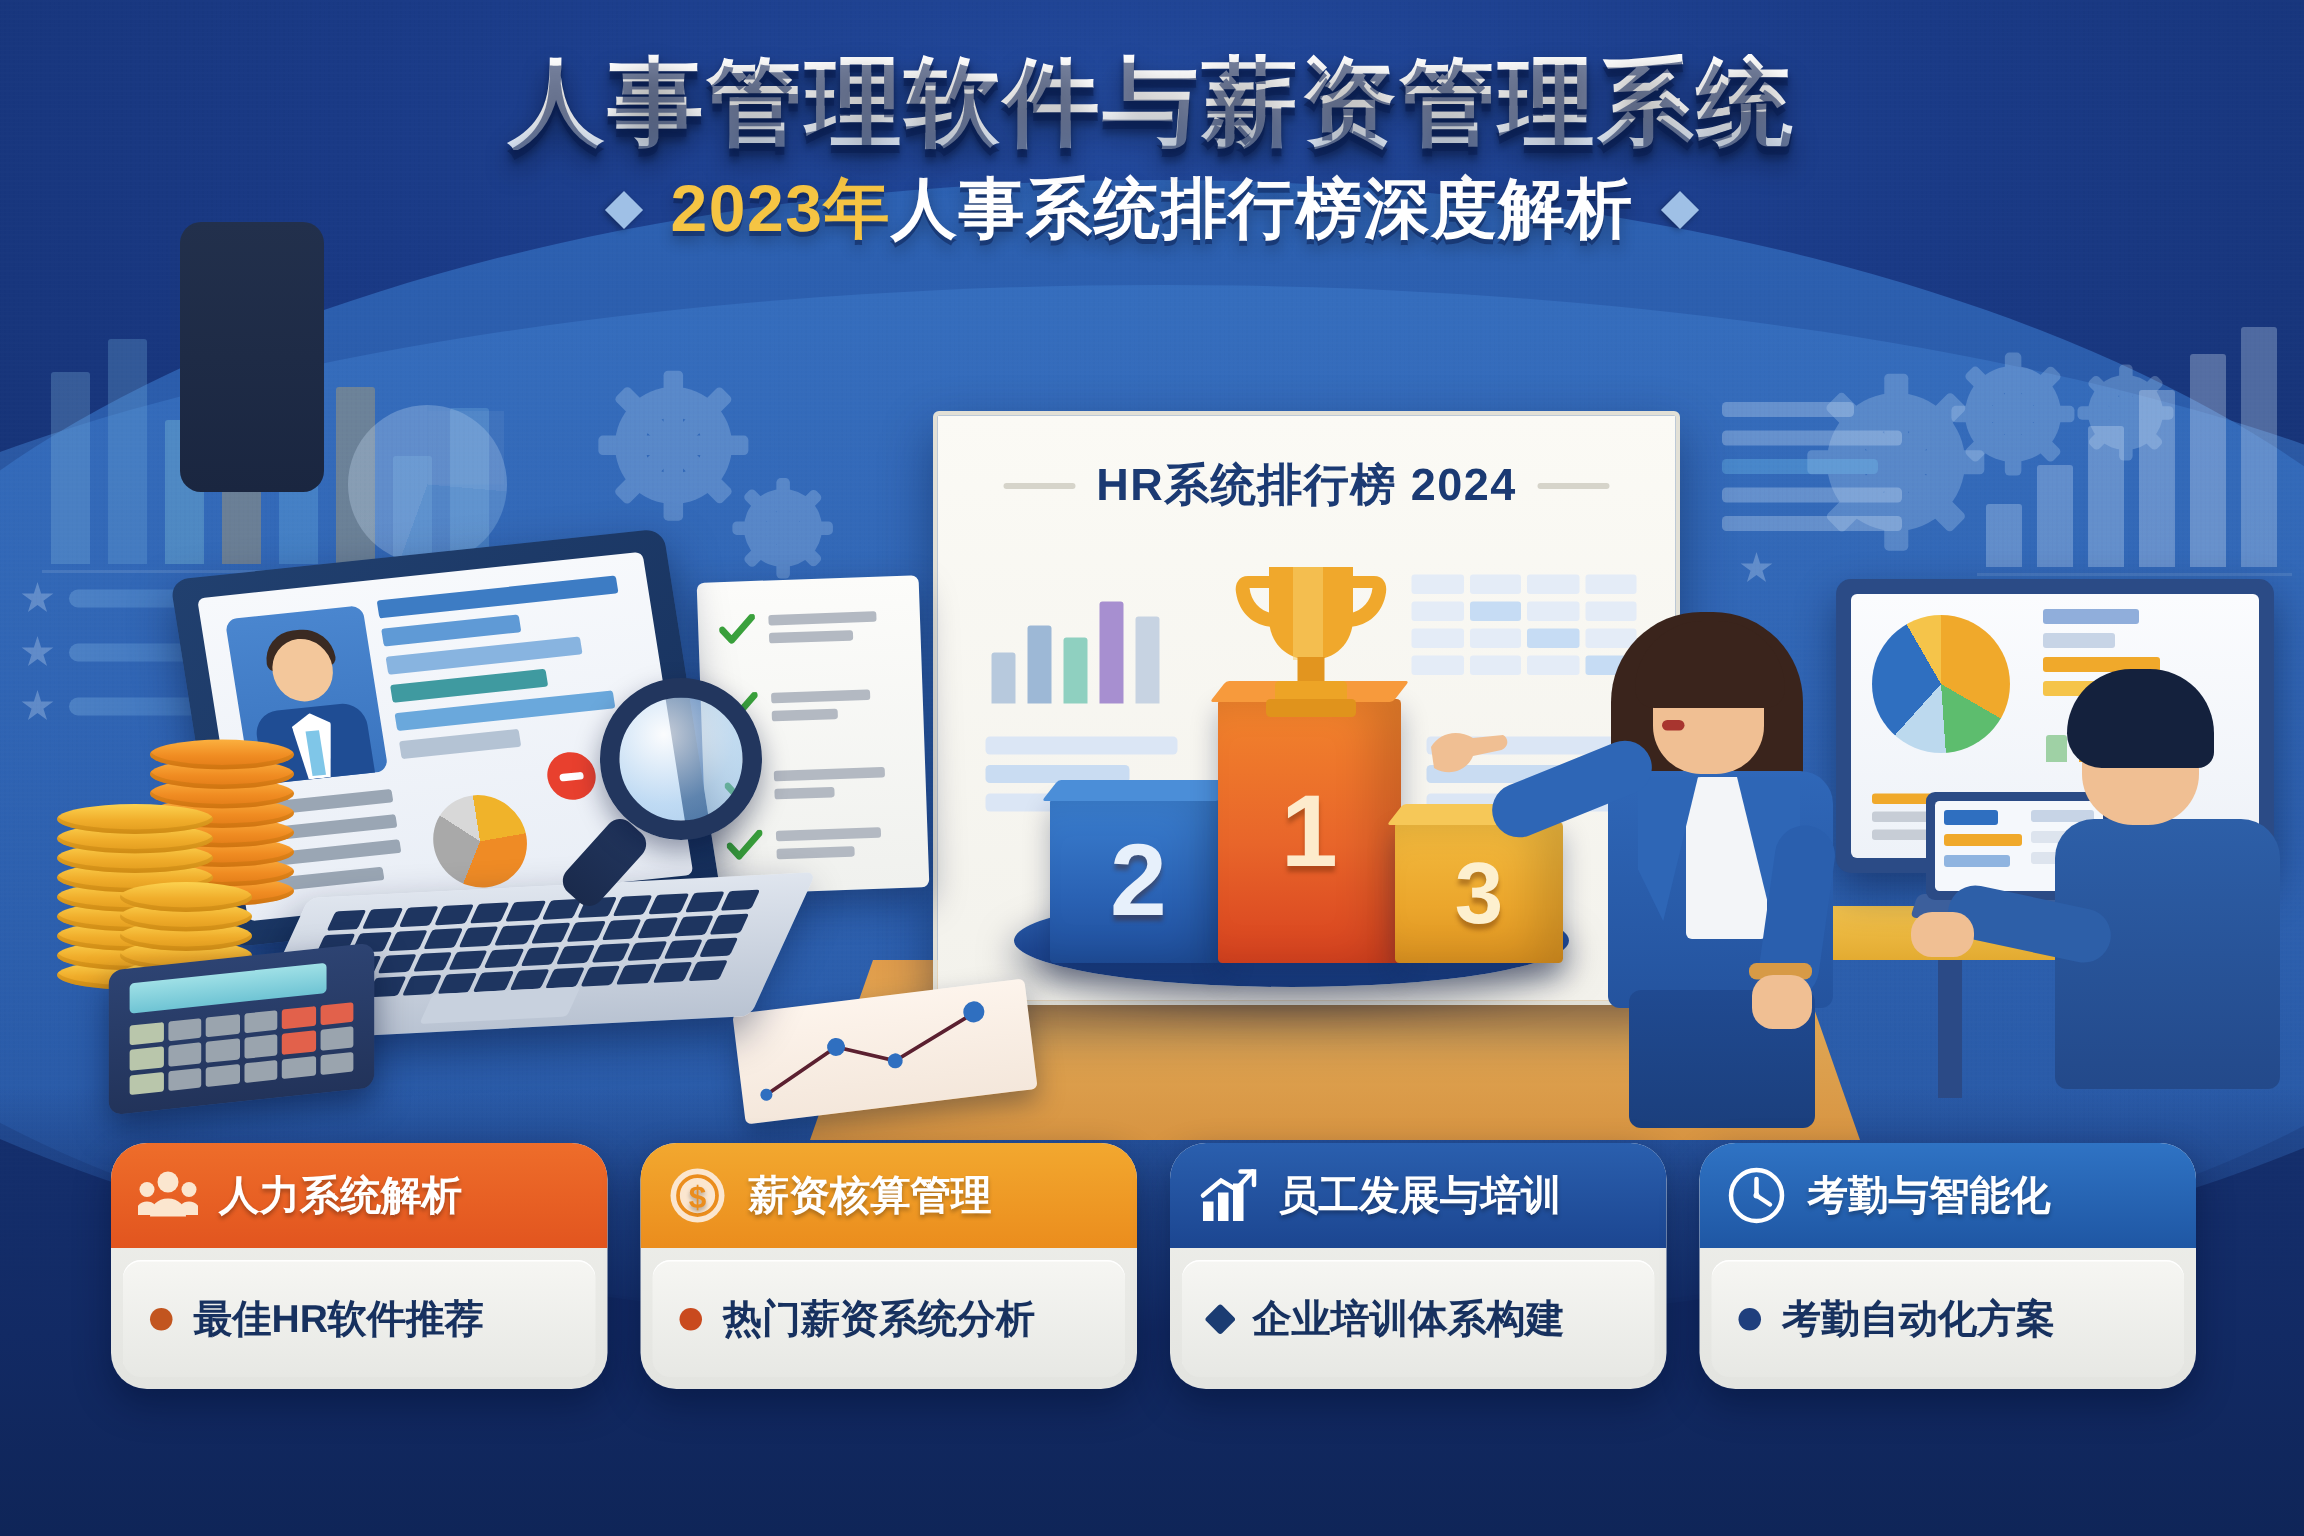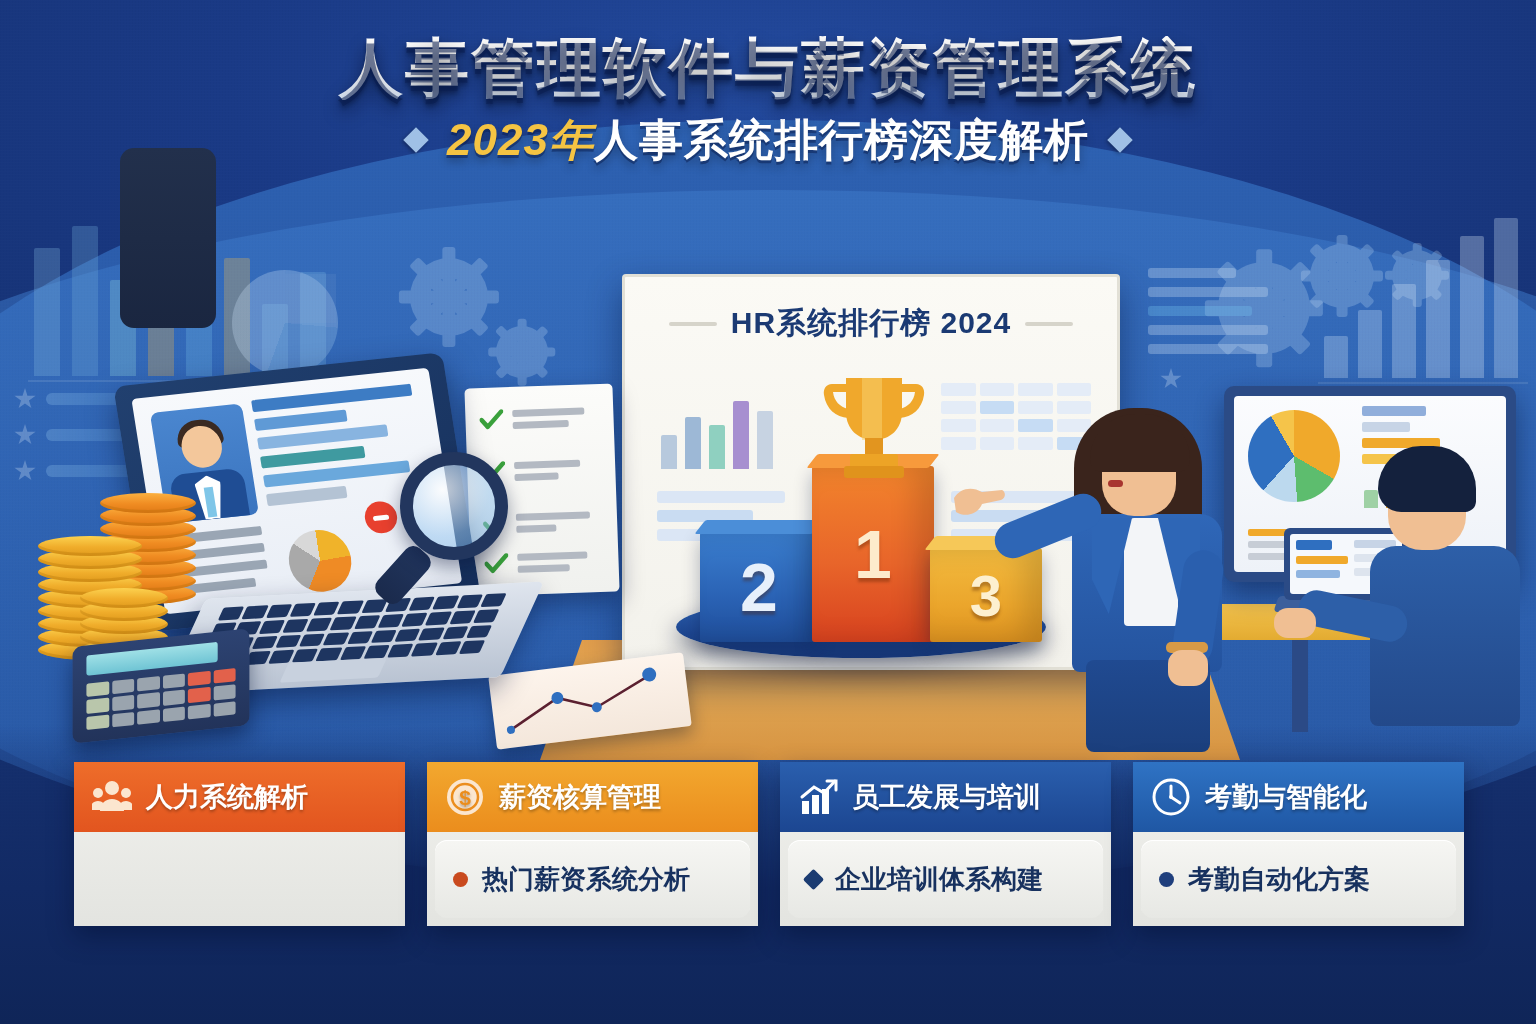--- a/index.html
+++ b/index.html
@@ -80,21 +80,21 @@
     -webkit-background-clip:text; background-clip:text; -webkit-text-fill-color:transparent;
     text-shadow:0 5px 0 rgba(10,30,80,.55), 0 9px 18px rgba(0,0,0,.35);
     filter:drop-shadow(0 4px 2px rgba(8,26,70,.7));
   }
   .sub-wrap { margin-top:18px; display:flex; align-items:center; justify-content:center; gap:22px; }
   .diamond { width:18px; height:18px; background:#9fc0e6; transform:rotate(45deg); box-shadow:0 2px 4px rgba(0,0,0,.3); }
   .subtitle {
     font-size:44px; font-weight:700; letter-spacing:1px; line-height:1;
     text-shadow:0 3px 0 rgba(10,30,80,.5), 0 6px 10px rgba(0,0,0,.3);
   }
-  .sub-y { color:#f5c443;font-style:italic; }
+  .sub-y { color:#f5c443; }
   .sub-w { color:#ffffff; }
 
   
   .board {
     position:absolute; left:622px; top:274px; width:498px; height:396px;
     background:linear-gradient(180deg,#fbfaf5 0%,#f3f2ec 100%);
     border:3px solid #e2e0d6; border-radius:4px;
     box-shadow:0 14px 34px rgba(5,20,60,.45);
     z-index:12; overflow:hidden;
   }
@@ -295,21 +295,21 @@
   .desk { position:absolute; left:1208px; top:604px; width:250px; height:36px; border-radius:14px; background:linear-gradient(180deg,#f3c34e,#e3ab31); z-index:19; }
   .desk-leg { position:absolute; left:1292px; top:636px; width:16px; height:96px; background:#2b4a86; z-index:18; }
   .laptop2 { position:absolute; left:1284px; top:528px; width:132px; height:88px; z-index:22; }
   .l2-lid { position:absolute; left:0; top:0; width:124px; height:72px; background:#2b4b86; border-radius:6px; padding:6px; }
   .l2-scr { position:absolute; inset:6px; background:#f5f8fc; border-radius:3px; overflow:hidden; }
   .l2-base { position:absolute; left:-8px; top:68px; width:146px; height:16px; border-radius:4px; background:#3c5f9c; transform:skewX(-18deg); }
 
   
   .cards { position:absolute; left:74px; top:762px; width:1390px; display:flex; gap:22px; z-index:30; }
   .card {
-    flex:1; border-radius:0; overflow:hidden;
+    flex:1; border-radius:24px; overflow:hidden;
     box-shadow:0 10px 24px rgba(3,14,46,.45);
     background:linear-gradient(180deg,#f2f2ee 0%,#e3e4e0 100%);
   }
   .card-head {
     height:70px; display:flex; align-items:center; gap:14px; padding:0 18px;
     color:#fff; font-size:27px; font-weight:700;
     text-shadow:0 2px 3px rgba(0,0,0,.3);
   }
   .c1 .card-head { background:linear-gradient(180deg,#ee6d2a 0%,#e2551f 100%); }
   .c2 .card-head { background:linear-gradient(180deg,#f2a82f 0%,#eb8d1d 100%); }
@@ -782,20 +782,24 @@
         <svg class="head-icon" viewBox="0 0 40 40">
           <circle cx="20" cy="11" r="7" fill="#fbe6cf"></circle>
             <path d="M8 34c0-7 5-12 12-12s12 5 12 12z" fill="#fbe6cf"></path>
           <circle cx="6" cy="16" r="5" fill="#fbe6cf"></circle>
             <path d="M-2 33c0-6 4-9 8-9s8 3 8 9z" fill="#fbe6cf"></path>
           <circle cx="34" cy="16" r="5" fill="#fbe6cf"></circle>
             <path d="M26 33c0-6 4-9 8-9s8 3 8 9z" fill="#fbe6cf"></path>
         </svg>
         <span>人力系统解析</span>
       </div>
+      <div class="card-body">
+        <span class="bullet" style="background:#c2551f"></span>
+        <span class="card-body-text">最佳HR软件推荐</span>
+      </div>
     </div>
 
     <div class="card c2">
       <div class="card-head">
         <svg class="head-icon" viewBox="0 0 40 40">
           <circle cx="20" cy="20" r="18" fill="#fbe6cf"></circle>
             <circle cx="20" cy="20" r="13" fill="none" stroke="#eb8d1d" stroke-width="2.5"></circle>
           <text x="20" y="28" font-size="21" font-weight="700" text-anchor="middle" fill="#eb8d1d" font-family="Liberation Sans, sans-serif">$</text>
         </svg>
         <span>薪资核算管理</span>

